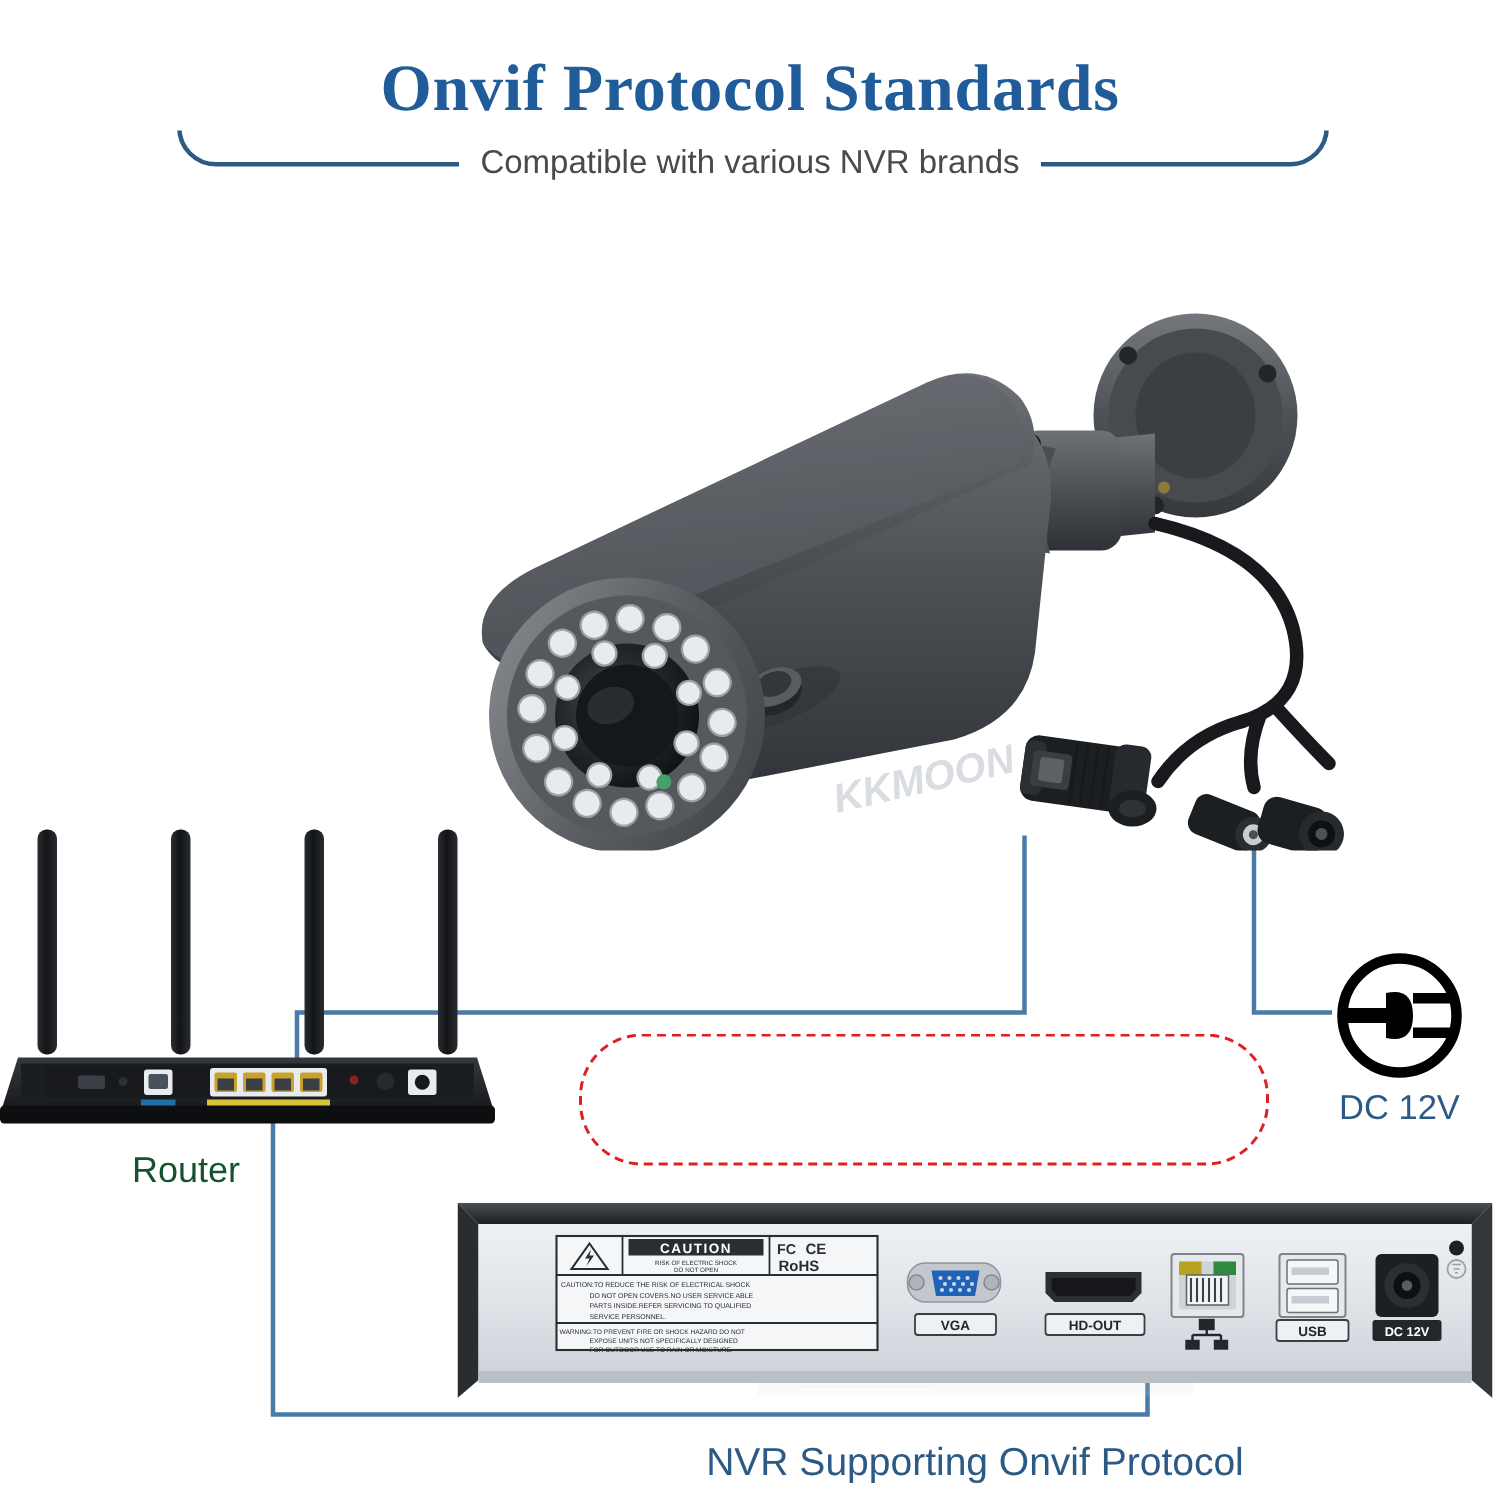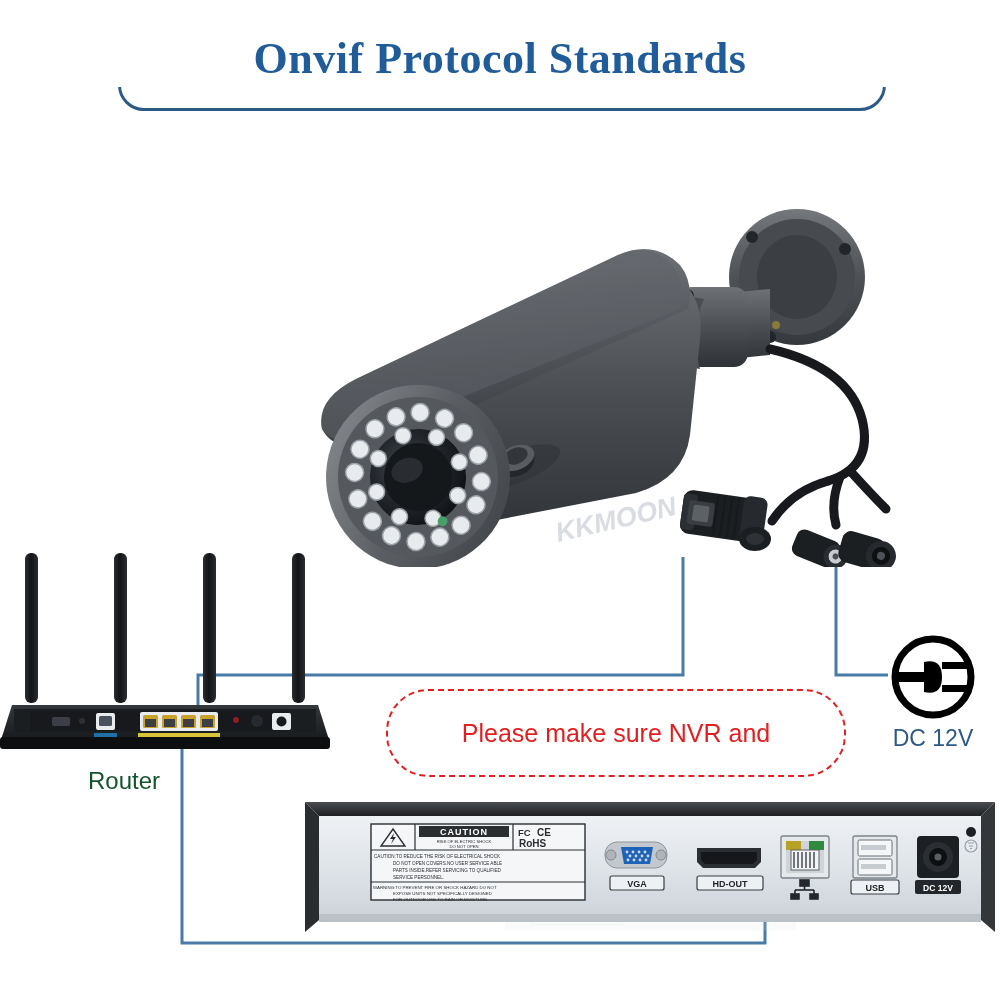--- a/index.html
+++ b/index.html
@@ -86,20 +86,23 @@
 </style>
 </head>
 <body>
 
 <div class="stage">
 
   <div class="hdr">
     <div class="hdr-frame"></div>
     <div class="hdr-title">
       <span>Onvif Protocol Standards</span>
+    </div>
+    <div class="hdr-sub">
+      <span>Compatible with various NVR brands</span>
     </div>
   </div>
 
   <svg class="wires" viewBox="0 0 1000 1000">
     <g fill="none" stroke="#4a7ba8" stroke-width="3">
 
       <path d="M198 700 L198 638 L683 638 L683 520"></path>
 
       <path d="M836 520 L836 638 L888 638"></path>
 
@@ -323,21 +326,21 @@
       <path d="M6 40 h30 v10 h-30 z"></path>
       <path d="M36 30 q18 -4 18 15 q0 19 -18 15 z"></path>
       <rect x="54" y="30" width="26" height="7"></rect>
       <rect x="54" y="53" width="26" height="7"></rect>
     </g>
   </svg>
   <div class="dc-label">DC 12V</div>
 
   <div class="callout">
     <p>
-      <span>Please make sure NVR and</span><br>
+      <br>
     </p>
   </div>
 
   <svg class="nvr-reflect" viewBox="0 0 690 130">
     <rect x="8" y="6" width="676" height="108" rx="3" fill="#d8dde2"></rect>
     <rect x="70" y="20" width="210" height="70" rx="2" fill="none" stroke="#8d9399" stroke-width="1.5"></rect>
     <g fill="#9aa0a6">
       <rect x="300" y="38" width="60" height="34" rx="4"></rect>
       <rect x="392" y="46" width="62" height="22" rx="3"></rect>
       <rect x="476" y="34" width="46" height="42" rx="3"></rect>
@@ -474,15 +477,16 @@
       <text x="633" y="88.5" text-anchor="middle" font-family="Liberation Sans, sans-serif" font-size="8.5" font-weight="bold" fill="#ffffff">DC 12V</text>
     </g>
 
     <g>
       <circle cx="666" cy="30" r="5" fill="#1d2023"></circle>
       <circle cx="666" cy="44" r="6" fill="none" stroke="#9aa0a6" stroke-width="1.2"></circle>
       <path d="M663 41 h6 M664 44 h4 M665 46.5 h2" stroke="#9aa0a6" stroke-width="1.1"></path>
     </g>
   </svg>
 
+  <div class="nvr-caption">NVR Supporting Onvif Protocol</div>
 
 
 </div>
 
 </body></html>

